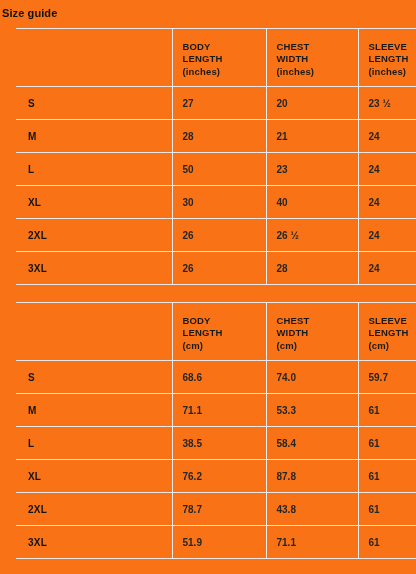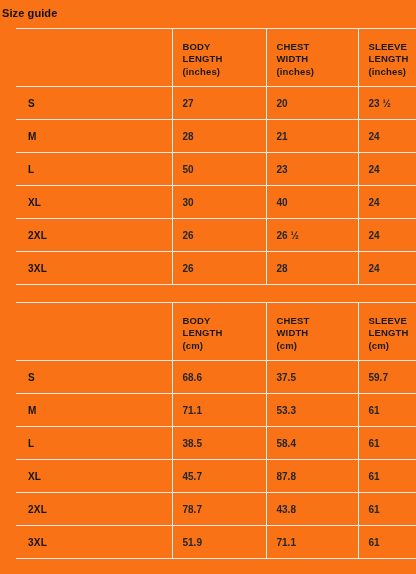--- a/index.html
+++ b/index.html
@@ -194,38 +194,38 @@
           <span class="hdr-line">SLEEVE</span>
           <span class="hdr-line">LENGTH</span>
           <span class="hdr-line">(cm)</span>
         </th>
       </tr>
     </thead>
     <tbody>
       <tr>
         <td class="size-cell">S</td>
         <td>68.6</td>
-        <td>37.5</td>
+        <td>74.0</td>
         <td>59.7</td>
       </tr>
       <tr>
         <td class="size-cell">M</td>
         <td>71.1</td>
         <td>53.3</td>
         <td>61</td>
       </tr>
       <tr>
         <td class="size-cell">L</td>
         <td>38.5</td>
         <td>58.4</td>
         <td>61</td>
       </tr>
       <tr>
         <td class="size-cell">XL</td>
-        <td>45.7</td>
+        <td>76.2</td>
         <td>87.8</td>
         <td>61</td>
       </tr>
       <tr>
         <td class="size-cell">2XL</td>
         <td>78.7</td>
         <td>43.8</td>
         <td>61</td>
       </tr>
       <tr>

